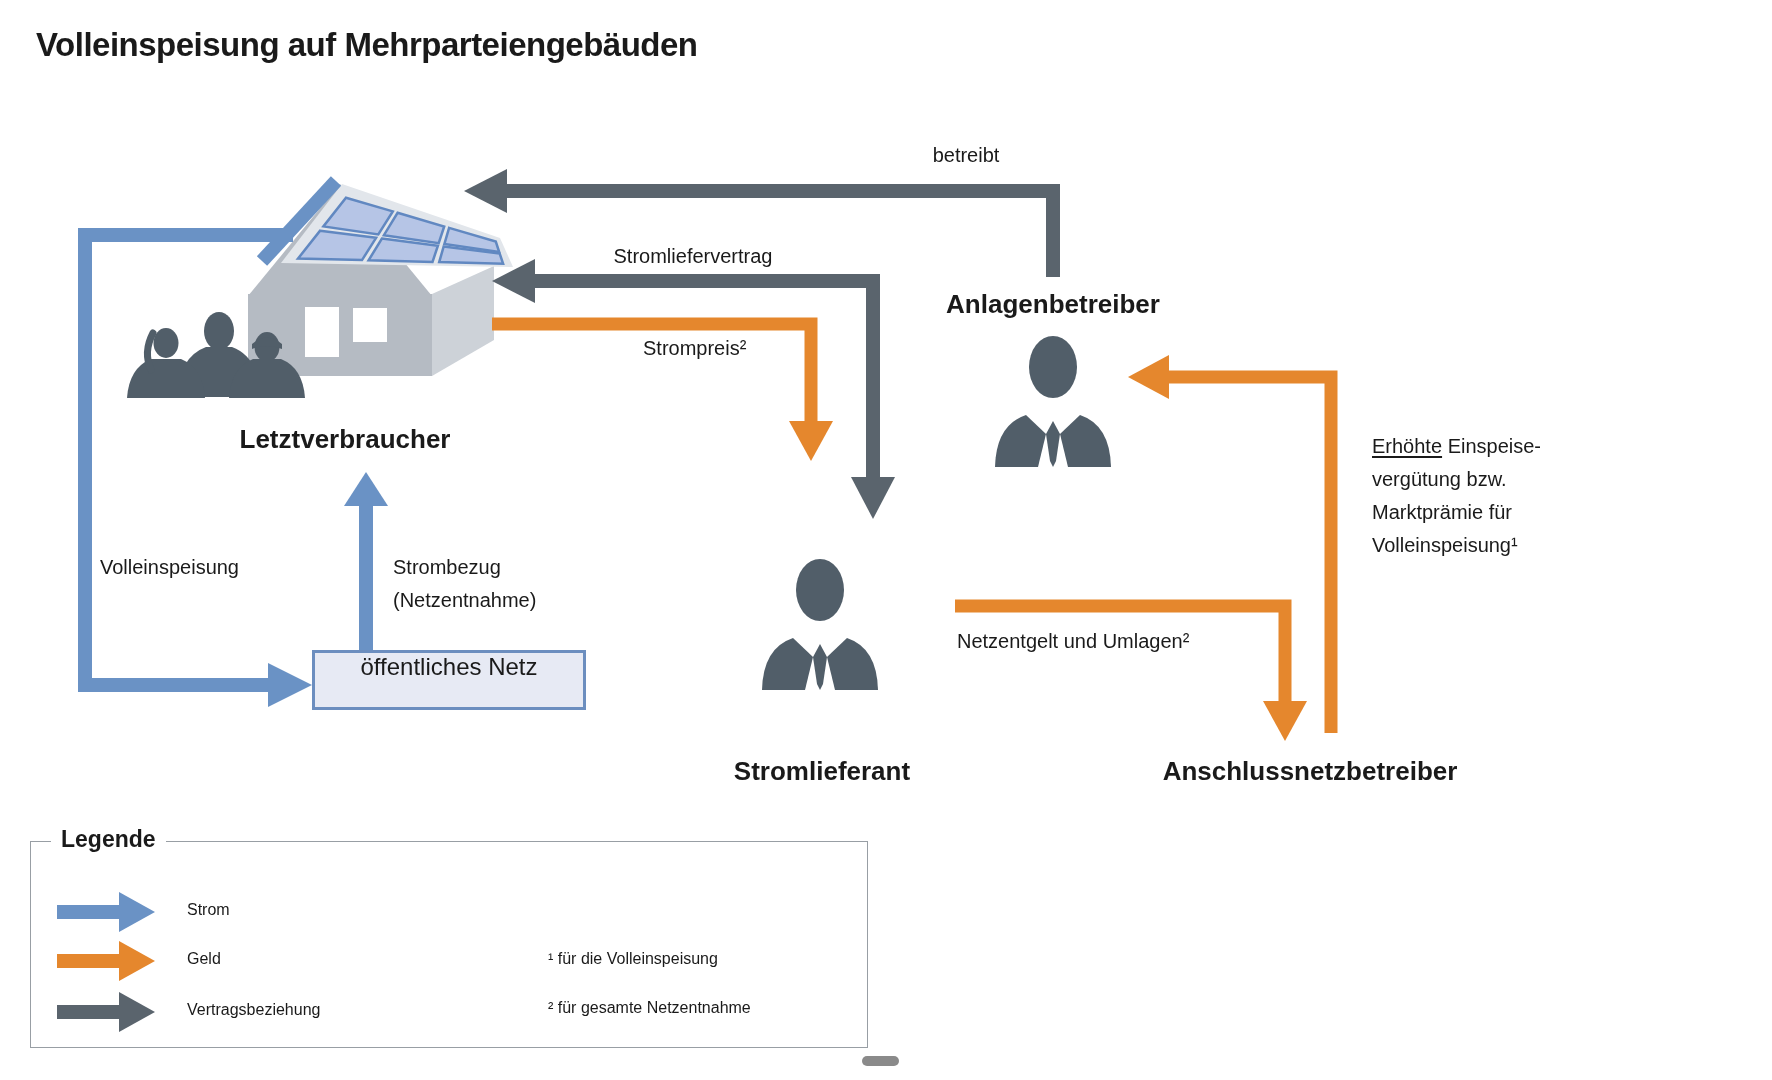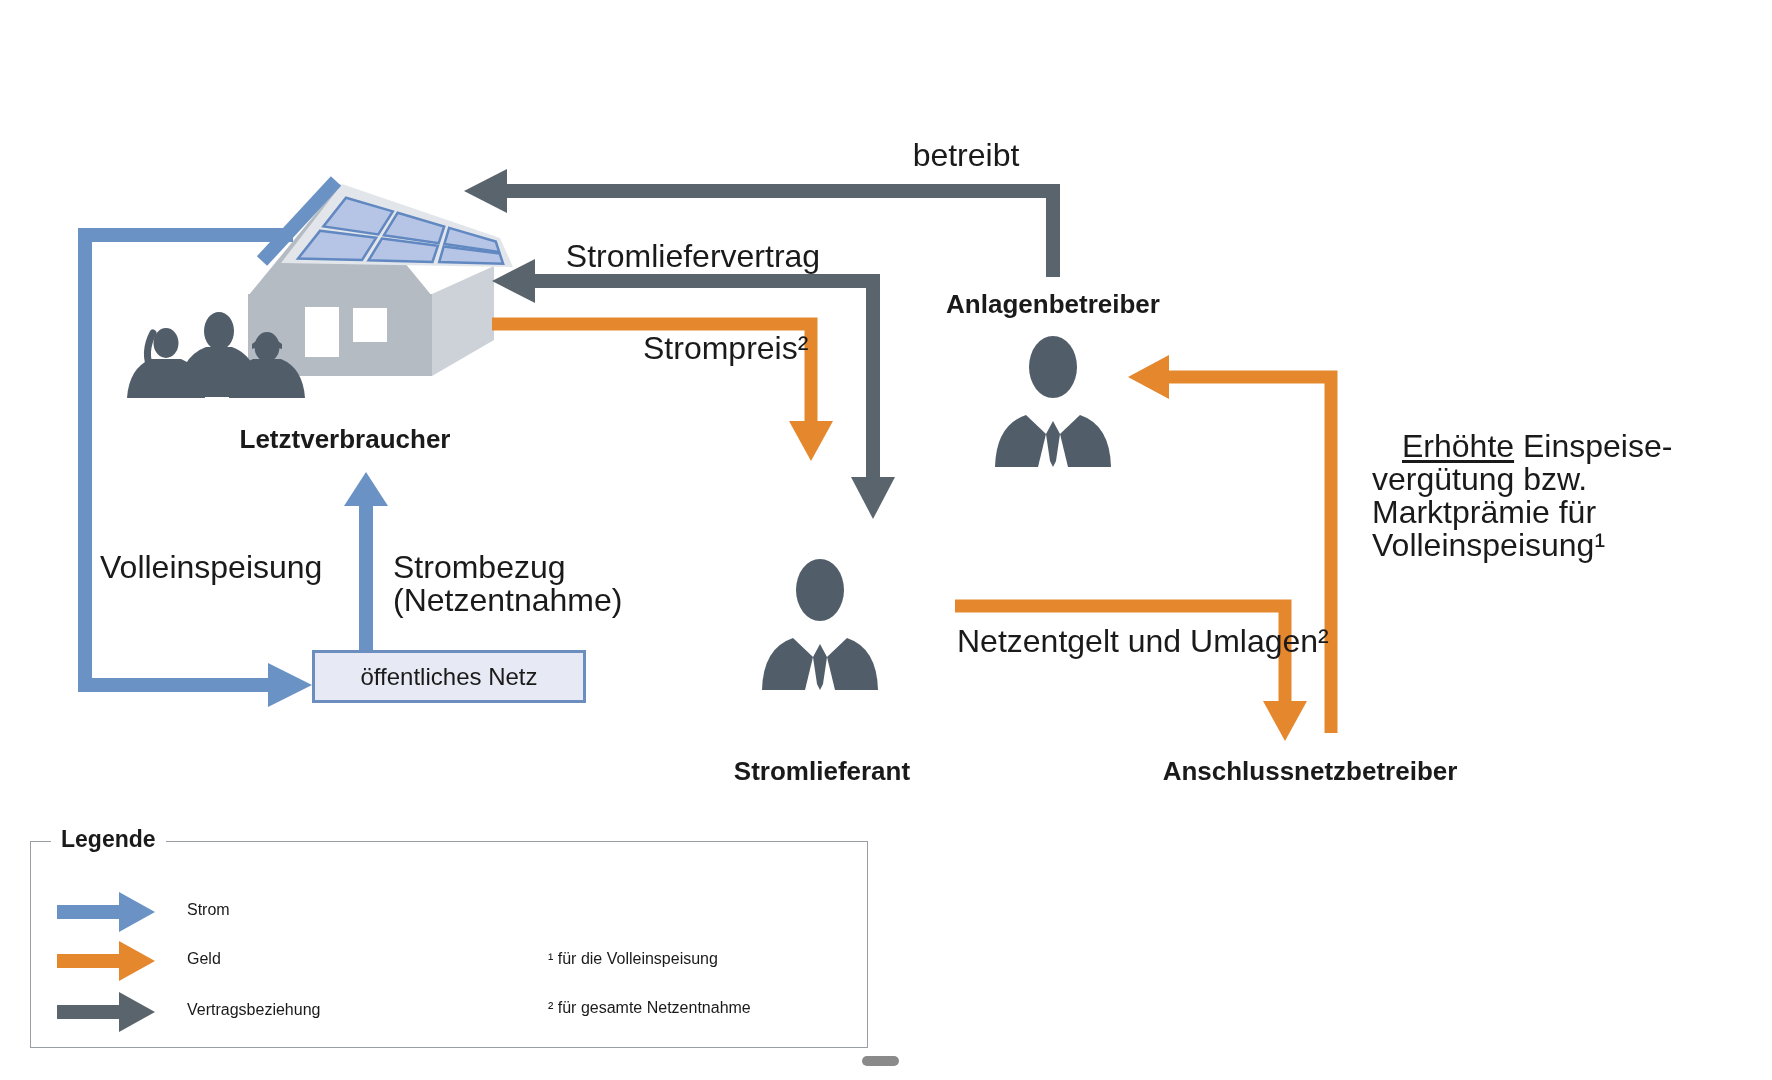--- a/index.html
+++ b/index.html
@@ -10,29 +10,29 @@
     --text:#1A1A1A; --legend-border:#989EA4; --dash:#8A8A8A;
   }
   html,body{margin:0;padding:0;}
   body{width:1772px;height:1080px;background:#fff;color:var(--text);
        font-family:"Liberation Sans",sans-serif;}
   .canvas{position:relative;width:1772px;height:1080px;overflow:hidden;}
   svg.layer{position:absolute;left:0;top:0;}
 
   .title{position:absolute;left:36px;top:26px;font-size:33px;font-weight:bold;
          letter-spacing:-0.5px;white-space:nowrap;}
-  .lbl{position:absolute;font-size:32px;line-height:33px;white-space:nowrap;}
+  .lbl{position:absolute;font-size:20px;line-height:33px;white-space:nowrap;}
   .center{text-align:center;}
   .entity{position:absolute;font-size:26px;font-weight:bold;white-space:nowrap;text-align:center;}
-  .u{text-decoration:underline;text-underline-offset:3px;margin-left:30px;}
+  .u{text-decoration:underline;text-underline-offset:3px;}
 
-  .netzbox{position:absolute;left:312px;top:650px;width:274px;height:53px;
+  .netzbox{position:absolute;left:312px;top:650px;width:274px;height:60px;
            box-sizing:border-box;background:var(--box-fill);
            border:3px solid var(--box-border);
-           display:flex;align-items:center;justify-content:center;font-size:24px;}
+           display:flex;justify-content:center;font-size:24px;}
 
   .legendbox{position:absolute;left:30px;top:841px;width:838px;height:207px;
              box-sizing:border-box;border:1.5px solid var(--legend-border);}
   .legendtitle{position:absolute;left:20px;top:-16px;background:#fff;
                padding:0 10px;font-size:23px;font-weight:bold;white-space:nowrap;}
   .fn{position:absolute;font-size:16px;white-space:nowrap;}
   .footer-dash{position:absolute;left:862px;top:1056px;width:37px;height:10px;
                border-radius:5px;background:var(--dash);}
 
   
@@ -127,20 +127,21 @@
     </g>
 
     <use href="#biz-person" x="1053" y="467" class="f-icon"></use>
     <use href="#biz-person" x="820" y="690" class="f-icon"></use>
 
     <use href="#legend-arrow" x="57" y="912" class="f-strom"></use>
     <use href="#legend-arrow" x="57" y="961" class="f-geld"></use>
     <use href="#legend-arrow" x="57" y="1012" class="f-vertrag"></use>
   </svg>
 
+  <div class="title">Volleinspeisung auf Mehrparteiengebäuden</div>
 
   <div class="lbl center" style="left:880px;top:139px;width:172px;">betreibt</div>
 
   <div class="lbl center" style="left:553px;top:240px;width:280px;">Stromliefervertrag</div>
 
   <div class="lbl" style="left:597px;top:332px;margin-left:46px;">Strompreis²</div>
 
   <div class="lbl" style="left:100px;top:551px;">Volleinspeisung</div>
 
   <div class="lbl" style="left:393px;top:551px;">

